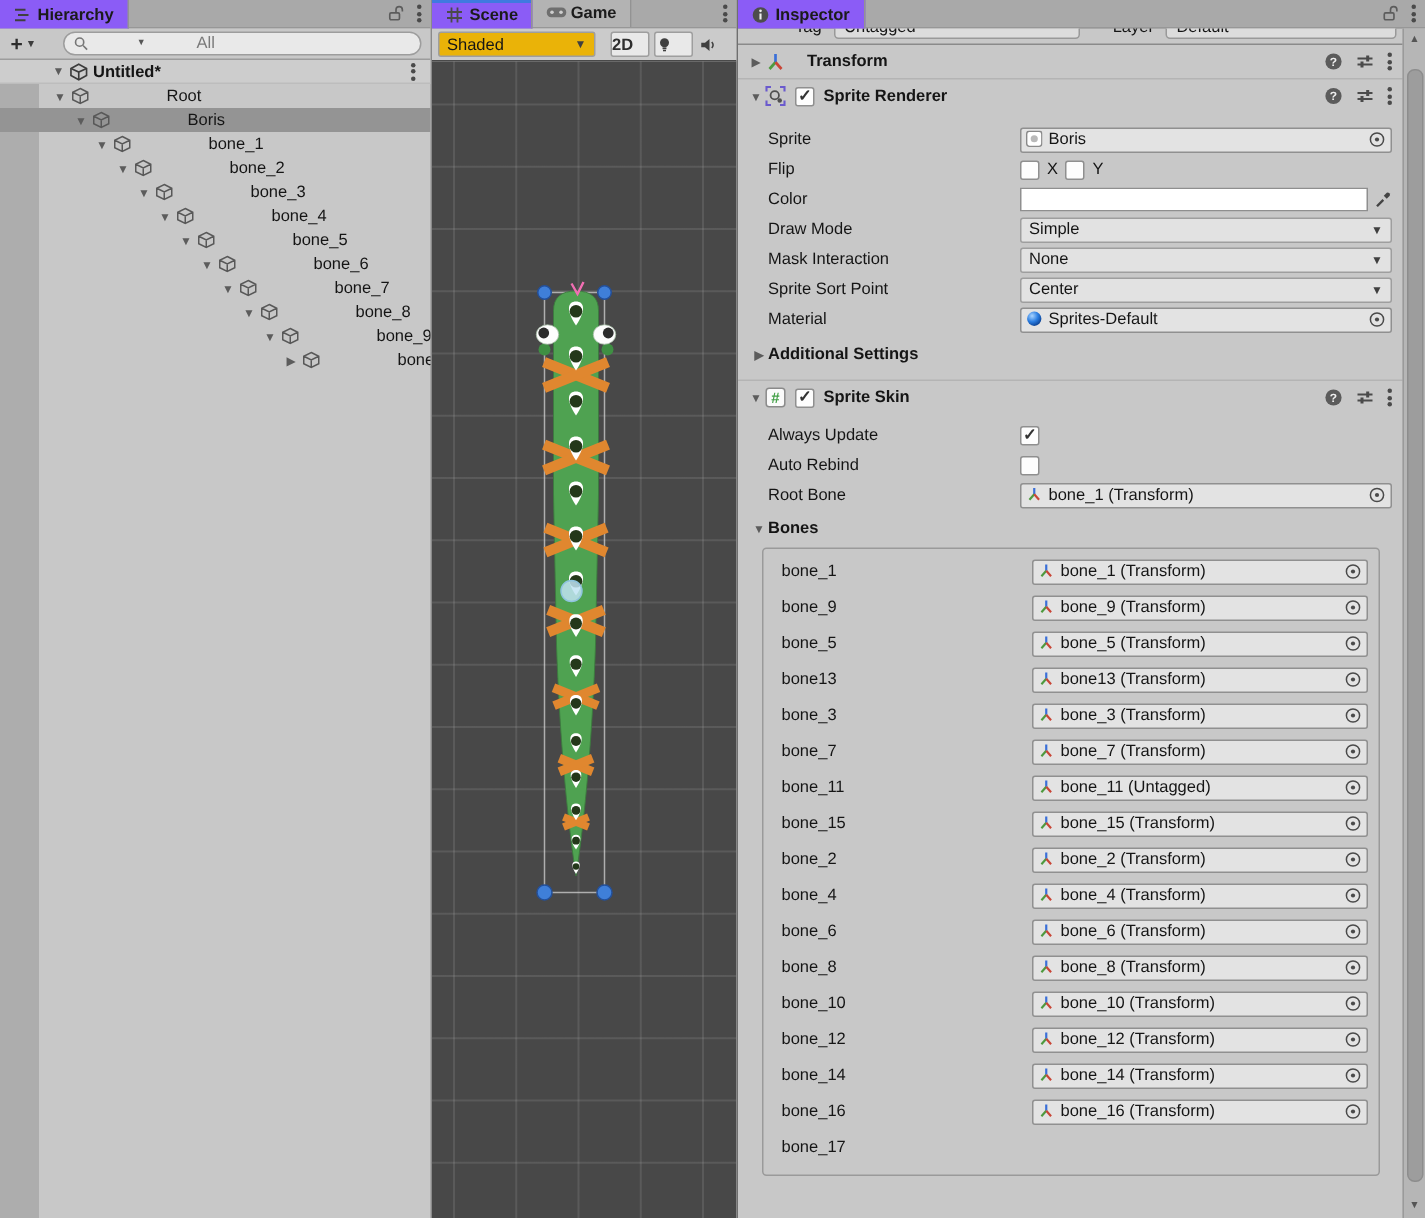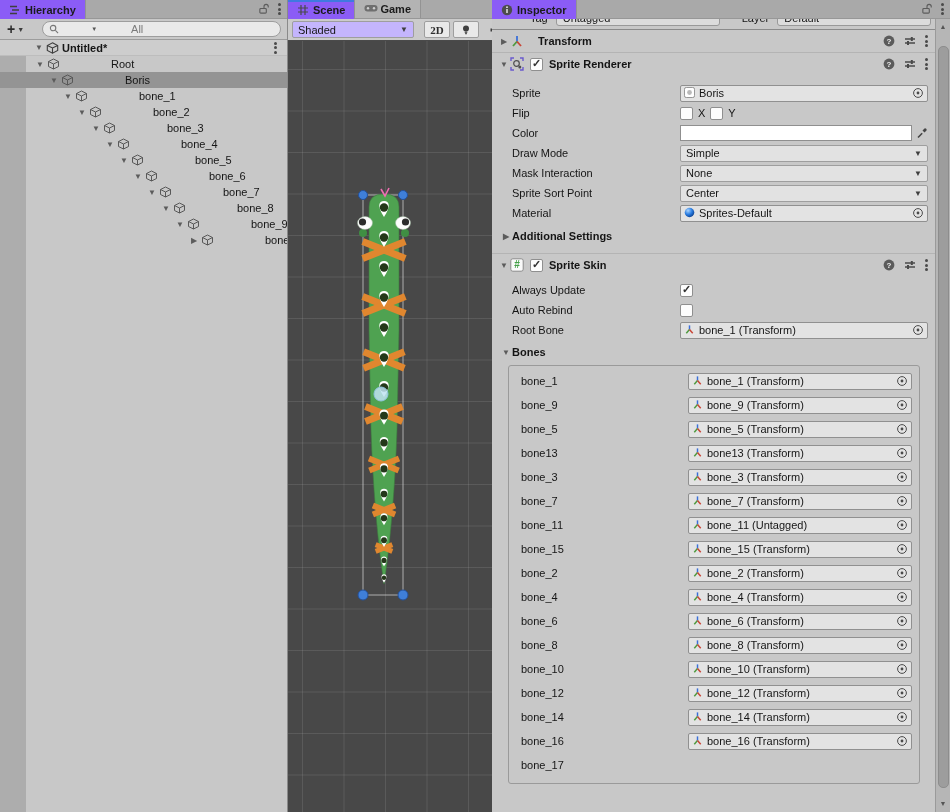--- a/index.html
+++ b/index.html
@@ -1,20 +1,20 @@
 <!DOCTYPE html>
 <html><head>
 <meta charset="utf-8">
 <style>
   html,body{margin:0;padding:0;}
   body{font-family:"Liberation Sans",sans-serif;font-size:11px;color:#151515;background:#c8c8c8;}
   .stage{position:relative;width:950px;height:812px;overflow:hidden;background:#c8c8c8;}
   .panel{position:absolute;top:0;height:812px;overflow:hidden;}
   #hierarchy-panel{left:0;width:287px;border-right:1px solid #8a8a8a;background:#c8c8c8;}
-  #scene-panel{left:288px;width:203px;border-right:1px solid #6f6f6f;background:#c8c8c8;padding-left:36px;}
+  #scene-panel{left:288px;width:203px;border-right:1px solid #6f6f6f;background:#c8c8c8;}
   #inspector-panel{left:492px;width:458px;background:#c8c8c8;}
 
   
   .tabbar{position:absolute;left:0;top:0;right:0;height:18px;background:#a9a9a9;border-bottom:1px solid #979797;display:flex;align-items:stretch;}
   .tab{display:flex;align-items:center;gap:4px;padding:0 9px;background:#b3b3b3;border-right:1px solid #939393;position:relative;}
   .tab.active{background:#8b5cf6;height:19px;z-index:2;}
   .tab.blue-top{box-shadow:inset 0 2px 0 #4079e0;}
   .tab-label{font-weight:bold;color:#1b1b1b;}
   .bar-right{margin-left:auto;display:flex;align-items:center;gap:8px;padding-right:6px;}
   .kebab{display:inline-block;width:3px;}
@@ -31,24 +31,24 @@
   .scene-row .kebab{position:absolute;right:10px;}
   .hier-rows{position:absolute;left:0;top:56px;right:0;}
   .hrow{height:16px;display:flex;align-items:center;box-sizing:border-box;position:relative;}
   .hrow.selected{background:#949494;}
   .tri{width:12px;font-size:8px;color:#5c5c5c;text-align:center;flex:none;}
   .row-icon{width:13px;height:12px;flex:none;margin:0 3px 0 1px;}
   .hlabel{white-space:nowrap;padding-left:48px;}
 
   
   .s-toolbar{position:absolute;left:0;top:19px;right:0;height:21px;background:#cbcbcb;border-bottom:1px solid #4a4a4a;display:flex;align-items:center;}
-  .dropdown{background:#c4b5fd;border:1px solid #9e9e9e;border-radius:2px;height:15px;display:flex;align-items:center;padding:0 5px;}
+  .dropdown{background:#eab308;border:1px solid #9e9e9e;border-radius:2px;height:15px;display:flex;align-items:center;padding:0 5px;}
   .dropdown .dd{margin-left:auto;font-size:8px;color:#3f3f3f;}
   .shaded-dd{width:110px;margin-left:4px;}
-  .tool-btn{background:#e9e9e9;border:1px solid #9e9e9e;border-radius:2px;height:15px;min-width:24px;display:flex;align-items:center;justify-content:center;margin-left:3px;font-weight:bold;color:#2e2e2e;font-family:Liberation Serif, serif;}
+  .tool-btn{background:#e9e9e9;border:1px solid #9e9e9e;border-radius:2px;height:15px;min-width:24px;display:flex;align-items:center;justify-content:flex-start;margin-left:3px;font-weight:bold;color:#2e2e2e;}
   .viewport{position:absolute;left:0;top:41px;right:0;bottom:0;background-color:#484848;
     background-image:linear-gradient(to right,rgba(200,200,200,.14) 1px,transparent 1px),
                      linear-gradient(to bottom,rgba(200,200,200,.14) 1px,transparent 1px);
     background-size:41.5px 41.5px;background-position:14px 28px;}
 
   
   .insp-content{position:absolute;left:0;top:19px;width:444px;}
   .cliprow{position:relative;height:10px;overflow:hidden;border-bottom:1px solid #8a8a8a;}
   .cliprow .inner{position:absolute;left:0;top:-9px;right:0;height:16px;display:flex;align-items:center;}
   .minifield{background:#dcdcdc;border:1px solid #999;border-radius:3px;height:14px;display:flex;align-items:center;padding:0 6px;}

